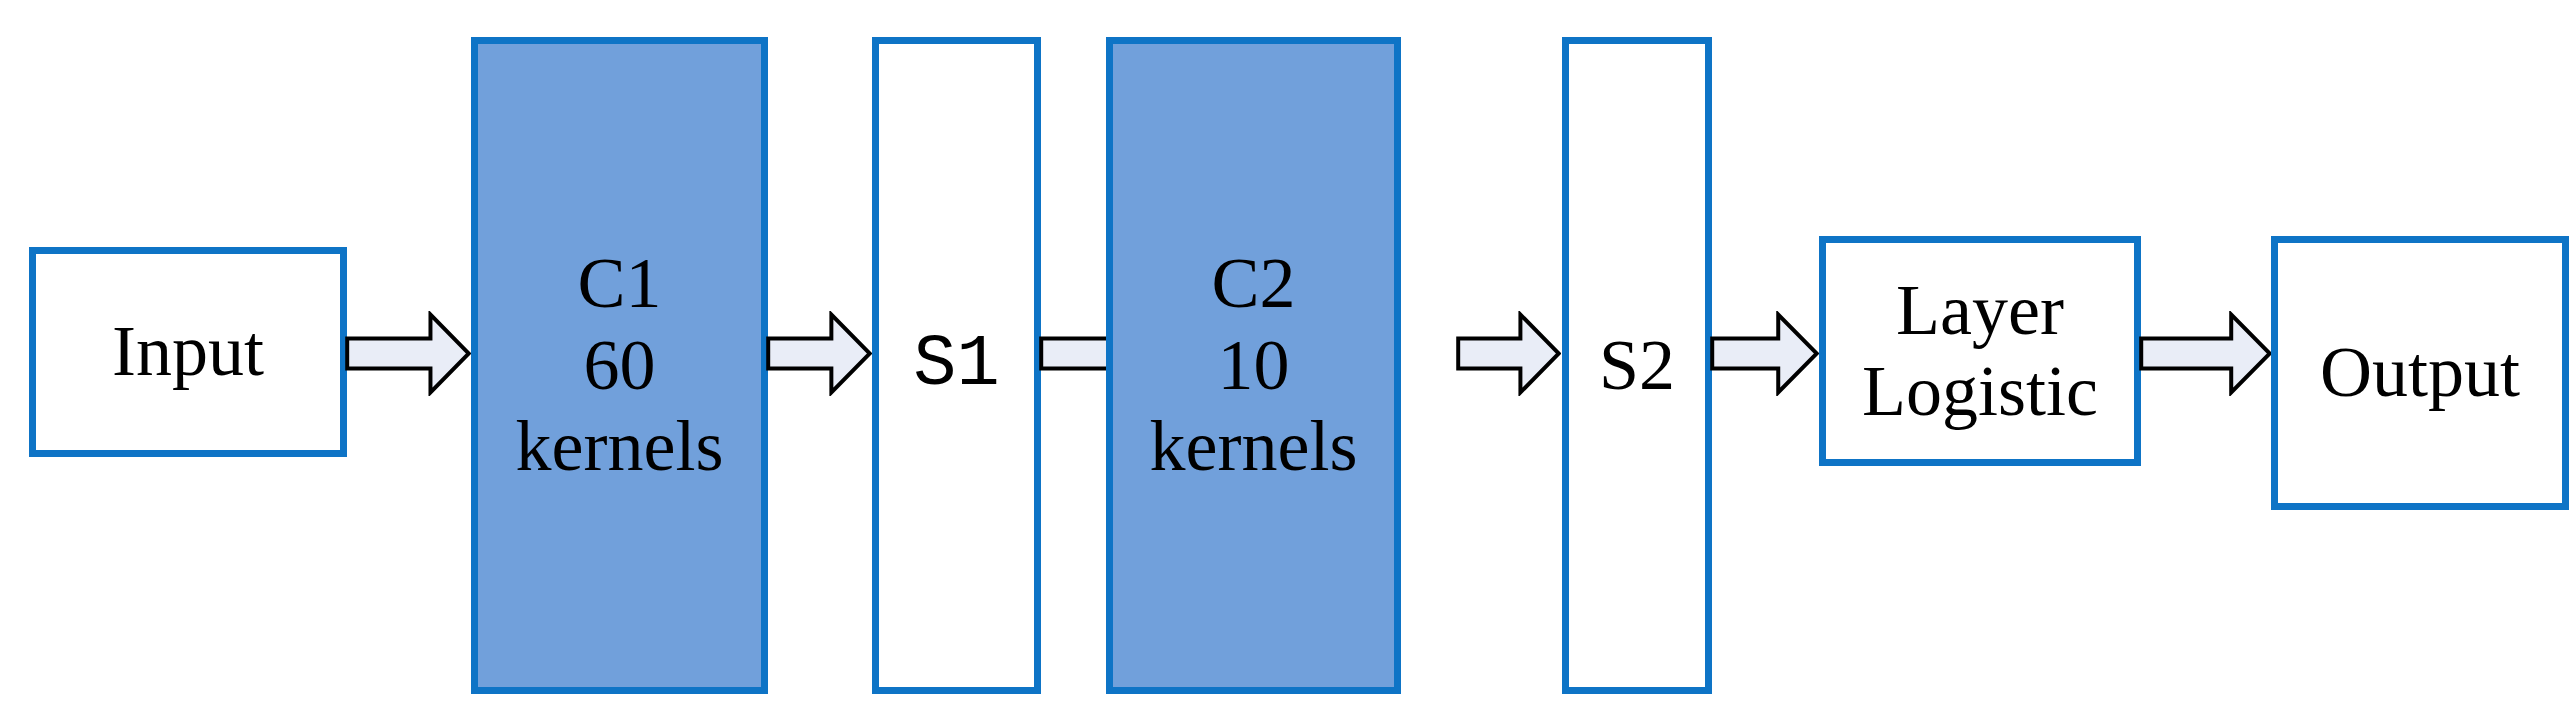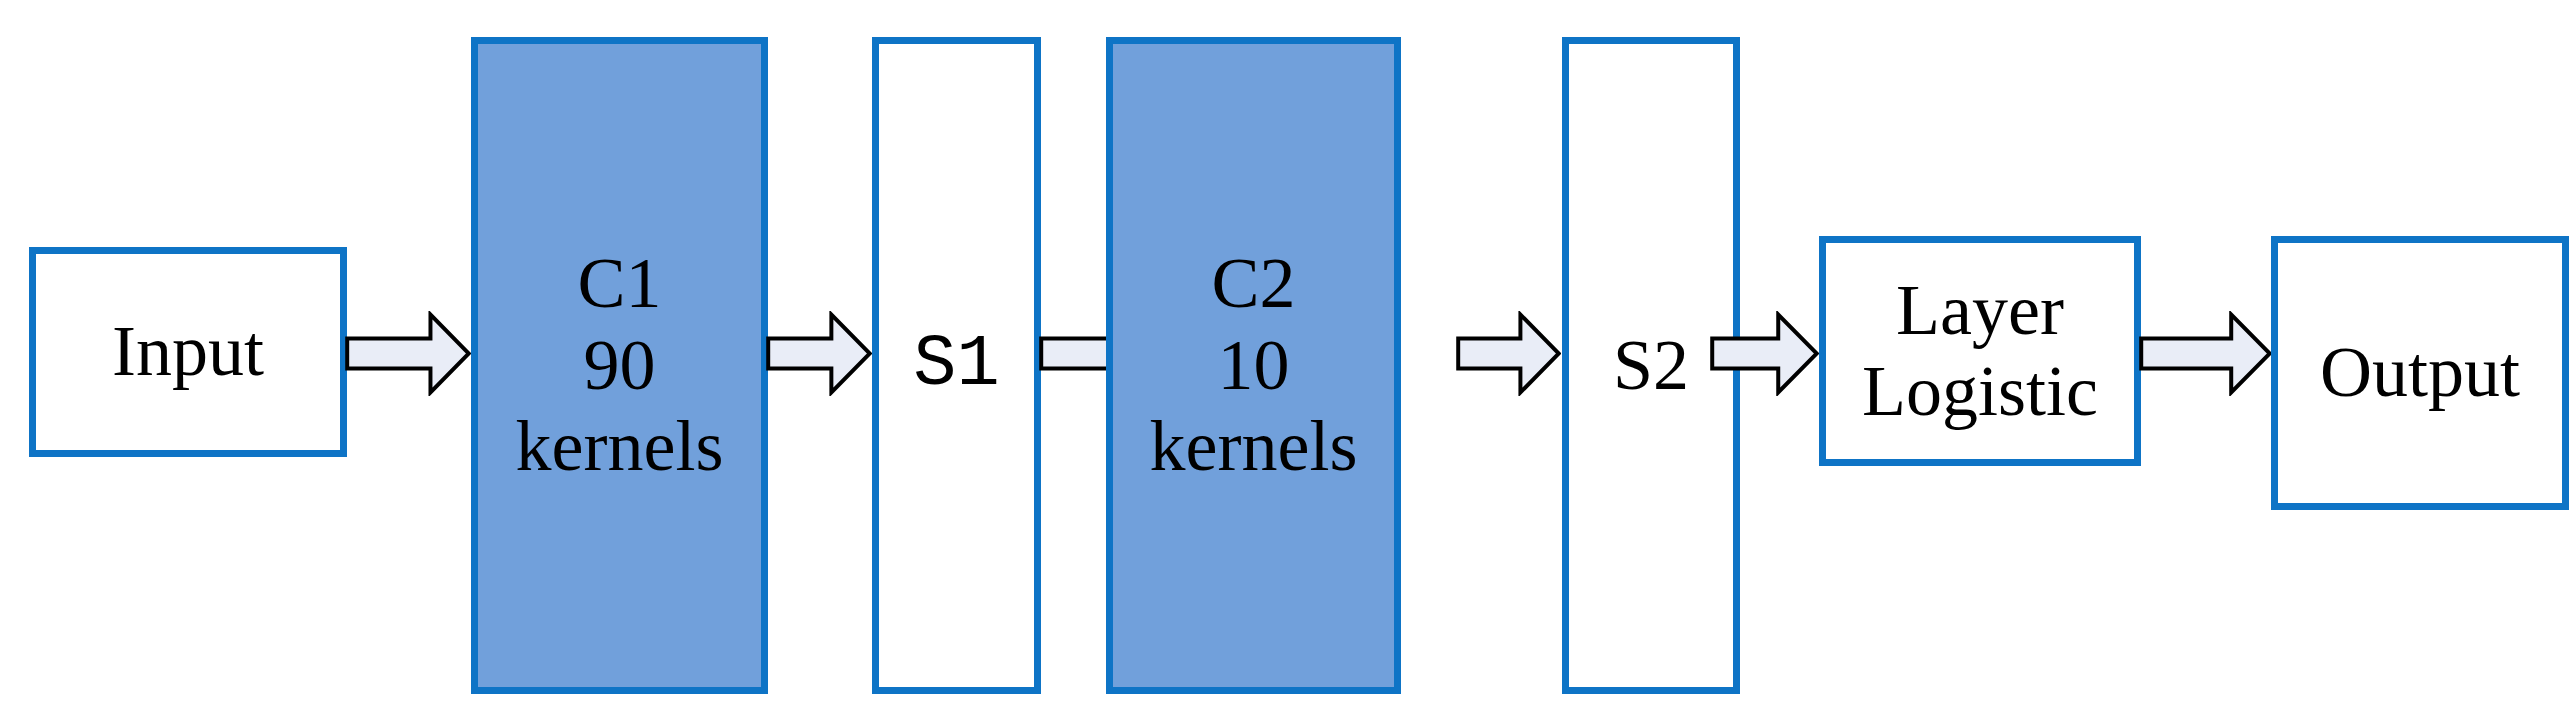--- a/index.html
+++ b/index.html
@@ -34,21 +34,21 @@
     text-align: center;
     font-size: 72px;
     line-height: 1.13;
   }
   .node.conv { background: var(--conv-fill); }
   .node span { display: block; }
   #node-input    { left: 29px;   top: 247px; width: 318px; height: 210px; }
   #node-c1       { left: 471px;  top: 37px;  width: 297px; height: 657px; }
   #node-s1       { left: 872px;  top: 37px;  width: 169px; height: 657px; font-family: Liberation Mono, monospace; }
   #node-c2       { left: 1106px; top: 37px;  width: 295px; height: 657px; }
-  #node-s2       { left: 1562px; top: 37px;  width: 178px; height: 657px; }
+  #node-s2       { left: 1562px; top: 37px;  width: 150px; height: 657px; }
   #node-logistic { left: 1819px; top: 236px; width: 322px; height: 230px; }
   #node-output   { left: 2271px; top: 236px; width: 298px; height: 274px; }
   svg.block-arrow {
     position: absolute;
     top: 311px;
     height: 85px;
     display: block;
   }
   #arrow-1 { left: 345px;  width: 126px; }
   #arrow-2 { left: 766px;  width: 106px; }
@@ -71,21 +71,21 @@
   <div class="node io" id="node-input">
     <span>Input</span>
   </div>
 
   <svg class="block-arrow" id="arrow-1" preserveAspectRatio="none" viewBox="0 0 143 96">
       <polygon points="2.5,31 97,31 97,4 140.5,48 97,92 97,65 2.5,65" class="arrow-shape"></polygon>
     </svg>
 
   <div class="node conv" id="node-c1">
     <span>C1</span>
-    <span>90</span>
+    <span>60</span>
     <span>kernels</span>
   </div>
 
   <svg class="block-arrow" id="arrow-2" preserveAspectRatio="none" viewBox="0 0 120 96">
       <polygon points="2.5,31 74,31 74,4 117.5,48 74,92 74,65 2.5,65" class="arrow-shape"></polygon>
     </svg>
 
   <div class="node pool" id="node-s1">
     <span>S1</span>
   </div>

